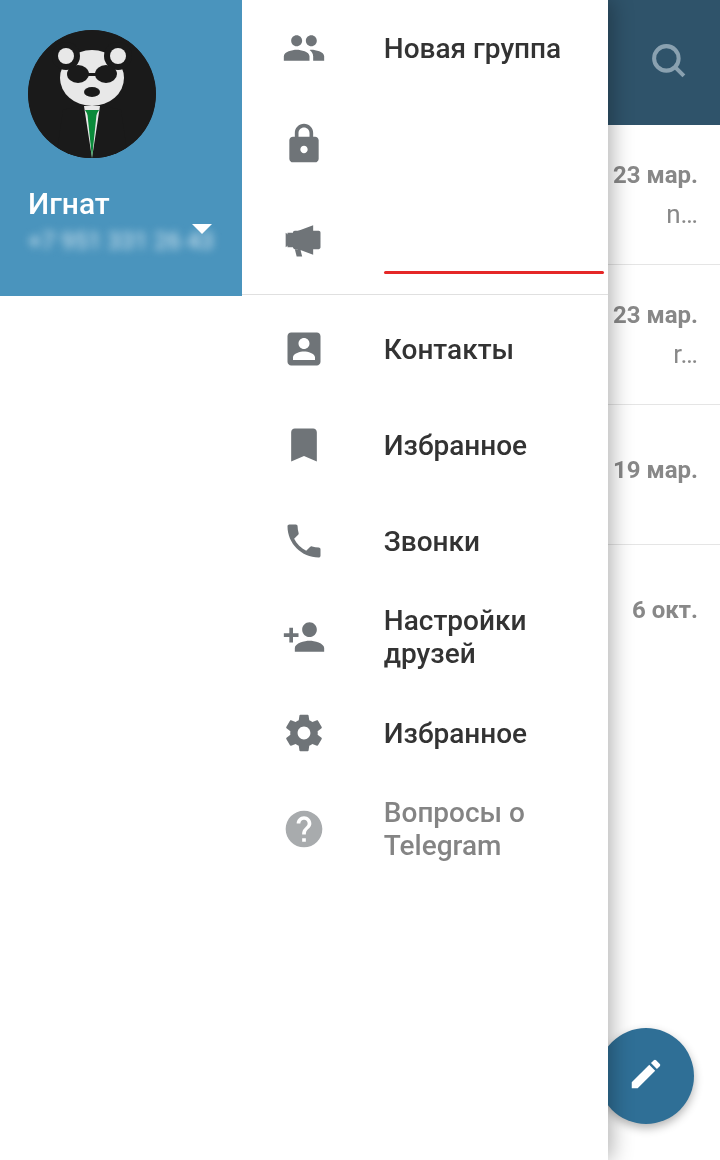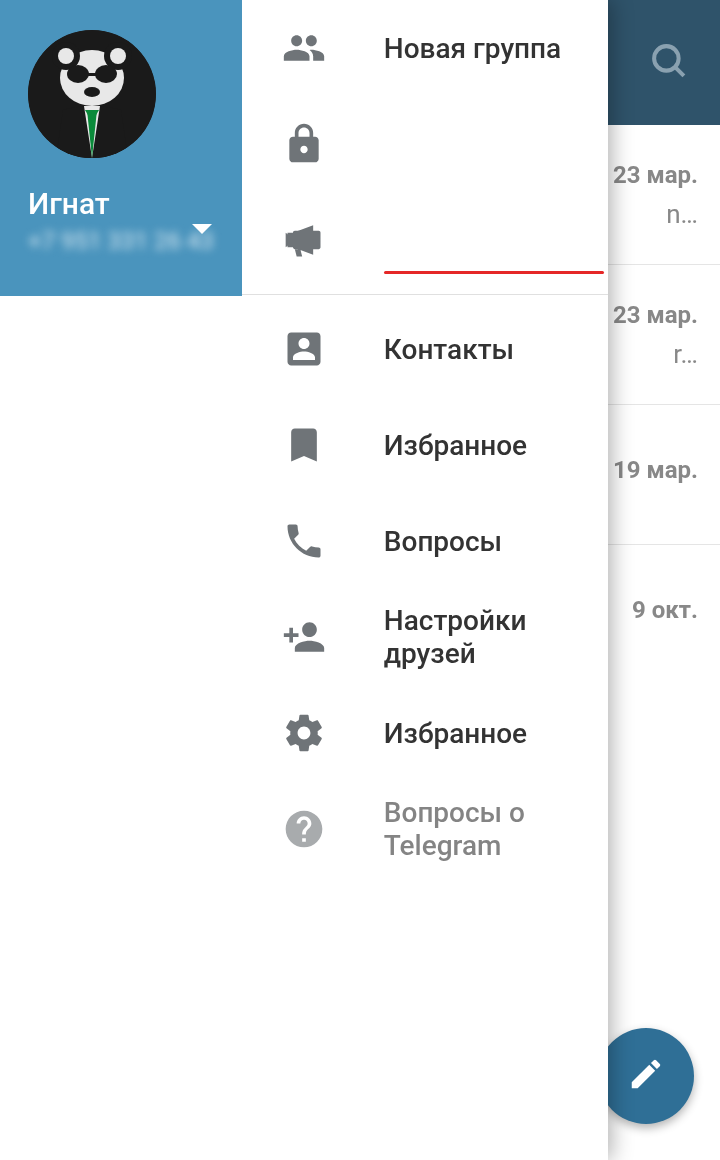--- a/index.html
+++ b/index.html
@@ -161,21 +161,21 @@
     </div>
     <div class="bg-chat-item">
       <span class="bg-chat-date">23 мар.</span>
       <span class="bg-chat-preview">r…</span>
     </div>
     <div class="bg-chat-item">
       <span class="bg-chat-date">19 мар.</span>
       <span class="bg-chat-preview"></span>
     </div>
     <div class="bg-chat-item" style="border-bottom:none">
-      <span class="bg-chat-date">9 окт.</span>
+      <span class="bg-chat-date">6 окт.</span>
       <span class="bg-chat-preview"></span>
     </div>
   </div>
   <div class="fab">
     <span>
       <svg width="38" height="38" viewBox="0 0 24 24" fill="#fff">
         <path d="M3 17.25V21h3.75L17.81 9.94l-3.75-3.75L3 17.25zM20.71 7.04a1 1 0 0 0 0-1.41l-2.34-2.34a1 1 0 0 0-1.41 0l-1.83 1.83 3.75 3.75 1.83-1.83z"></path>
       </svg>
     </span>
   </div>
@@ -261,21 +261,21 @@
       </span>
       <span class="menu-label">Избранное</span>
     </div>
 
     <div class="menu-item">
       <span class="menu-icon">
         <svg width="44" height="44" viewBox="0 0 24 24">
             <path class="icon-fill" d="M6.62 10.79c1.44 2.83 3.76 5.14 6.59 6.59l2.2-2.2c.27-.27.67-.36 1.02-.24 1.12.37 2.33.57 3.57.57.55 0 1 .45 1 1V20c0 .55-.45 1-1 1-9.39 0-17-7.61-17-17 0-.55.45-1 1-1h3.5c.55 0 1 .45 1 1 0 1.25.2 2.45.57 3.57.11.35.03.74-.25 1.02l-2.2 2.2z"></path>
           </svg>
       </span>
-      <span class="menu-label">Вопросы</span>
+      <span class="menu-label">Звонки</span>
     </div>
 
     <div class="menu-item">
       <span class="menu-icon">
         <svg width="44" height="44" viewBox="0 0 24 24">
             <path class="icon-fill" d="M15 12c2.21 0 4-1.79 4-4s-1.79-4-4-4-4 1.79-4 4 1.79 4 4 4zm-9-2V7H4v3H1v2h3v3h2v-3h3v-2H6zm9 4c-2.67 0-8 1.34-8 4v2h16v-2c0-2.66-5.33-4-8-4z"></path>
           </svg>
       </span>
       <span class="menu-label">Настройки друзей</span>
     </div>

